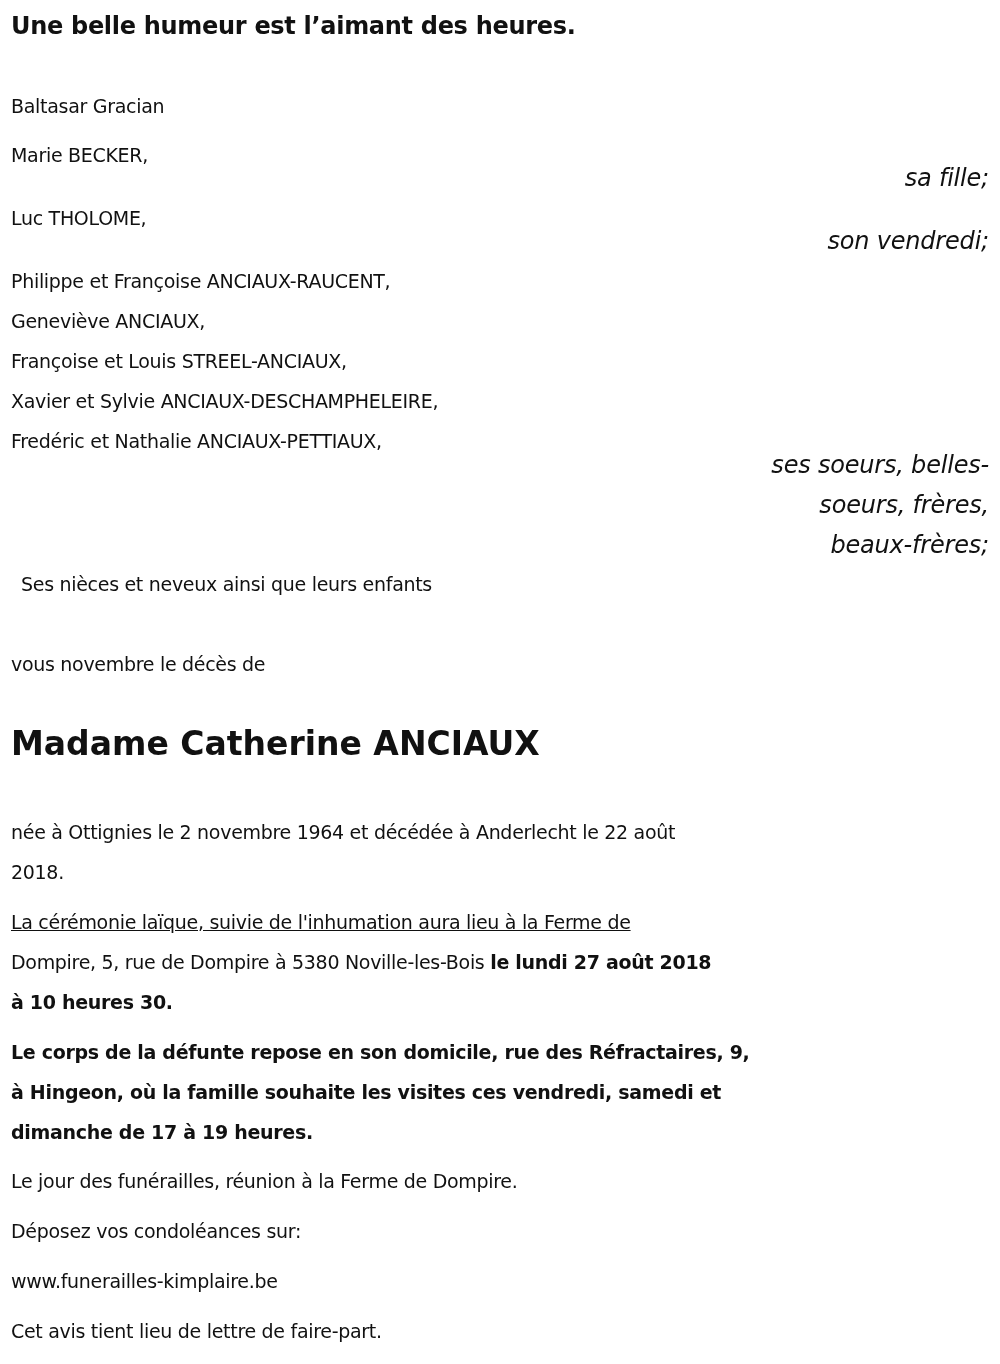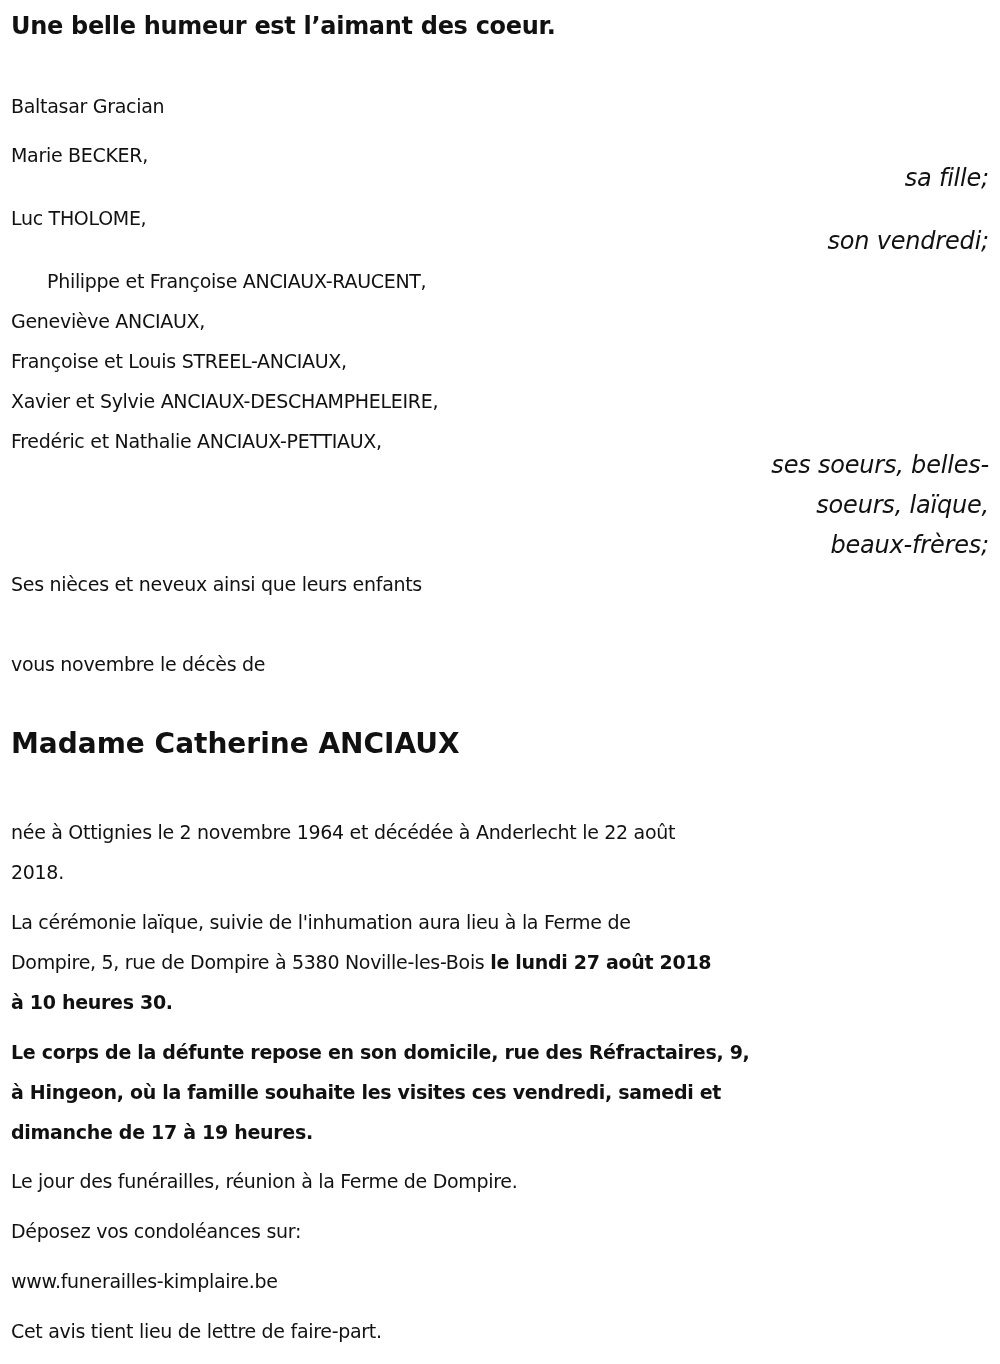--- a/index.html
+++ b/index.html
@@ -29,63 +29,63 @@
     right: 11px;
     white-space: nowrap;
     font-style: italic;
     text-align: right;
     line-height: 40px;
     font-size: 24px;
     letter-spacing: -0.2px;
   }
   .bold { font-weight: bold; }
   .title {
-    font-size: 28px;
+    font-size: 33px;
     font-weight: bold;
     letter-spacing: 0px;
   }
   .quote {
     font-weight: bold;
     font-size: 24px;
   }
 </style>
 </head>
 <body>
 
 <div>
 
-  <div class="line quote" style="top:6px;">Une belle humeur est l’aimant des coeur.</div>
+  <div class="line quote" style="top:6px;">Une belle humeur est l’aimant des heures.</div>
   <div class="line" style="top:86px;">Baltasar Gracian</div>
 
   <div class="line" style="top:135px;">Marie BECKER,</div>
   <div class="right" style="top:158px;">sa fille;</div>
 
   <div class="line" style="top:198px;">Luc THOLOME,</div>
   <div class="right" style="top:221px;">son vendredi;</div>
 
-  <div class="line" style="top:261px;margin-left:36px;">Philippe et Françoise ANCIAUX-RAUCENT,</div>
+  <div class="line" style="top:261px;">Philippe et Françoise ANCIAUX-RAUCENT,</div>
   <div class="line" style="top:301px;">Geneviève ANCIAUX,</div>
   <div class="line" style="top:341px;">Françoise et Louis STREEL-ANCIAUX,</div>
   <div class="line" style="top:381px;">Xavier et Sylvie ANCIAUX-DESCHAMPHELEIRE,</div>
   <div class="line" style="top:421px;">Fredéric et Nathalie ANCIAUX-PETTIAUX,</div>
 
   <div class="right" style="top:445px;">ses soeurs, belles-</div>
-  <div class="right" style="top:485px;">soeurs, laïque,</div>
+  <div class="right" style="top:485px;">soeurs, frères,</div>
   <div class="right" style="top:525px;">beaux-frères;</div>
 
-  <div class="line" style="top:564px;">Ses nièces et neveux ainsi que leurs enfants</div>
+  <div class="line" style="top:564px;margin-left:10px;">Ses nièces et neveux ainsi que leurs enfants</div>
 
   <div class="line" style="top:644px;">vous novembre le décès de</div>
 
   <div class="line title" style="top:724px;">Madame Catherine ANCIAUX</div>
 
   <div class="line" style="top:812px;">née à Ottignies le 2 novembre 1964 et décédée à Anderlecht le 22 août</div>
   <div class="line" style="top:852px;">2018.</div>
 
-  <div class="line" style="top:902px;">La cérémonie laïque, suivie de l'inhumation aura lieu à la Ferme de</div>
+  <div class="line" style="top:902px;text-decoration:underline;">La cérémonie laïque, suivie de l'inhumation aura lieu à la Ferme de</div>
   <div class="line" style="top:942px;text-align:right;">
     <span>Dompire, 5, rue de Dompire à 5380 Noville-les-Bois </span><span class="bold">le lundi 27 août 2018</span>
   </div>
   <div class="line bold" style="top:982px;">à 10 heures 30.</div>
 
   <div class="line bold" style="top:1032px;">Le corps de la défunte repose en son domicile, rue des Réfractaires, 9,</div>
   <div class="line bold" style="top:1072px;">à Hingeon, où la famille souhaite les visites ces vendredi, samedi et</div>
   <div class="line bold" style="top:1112px;">dimanche de 17 à 19 heures.</div>
 
   <div class="line" style="top:1161px;">Le jour des funérailles, réunion à la Ferme de Dompire.</div>

